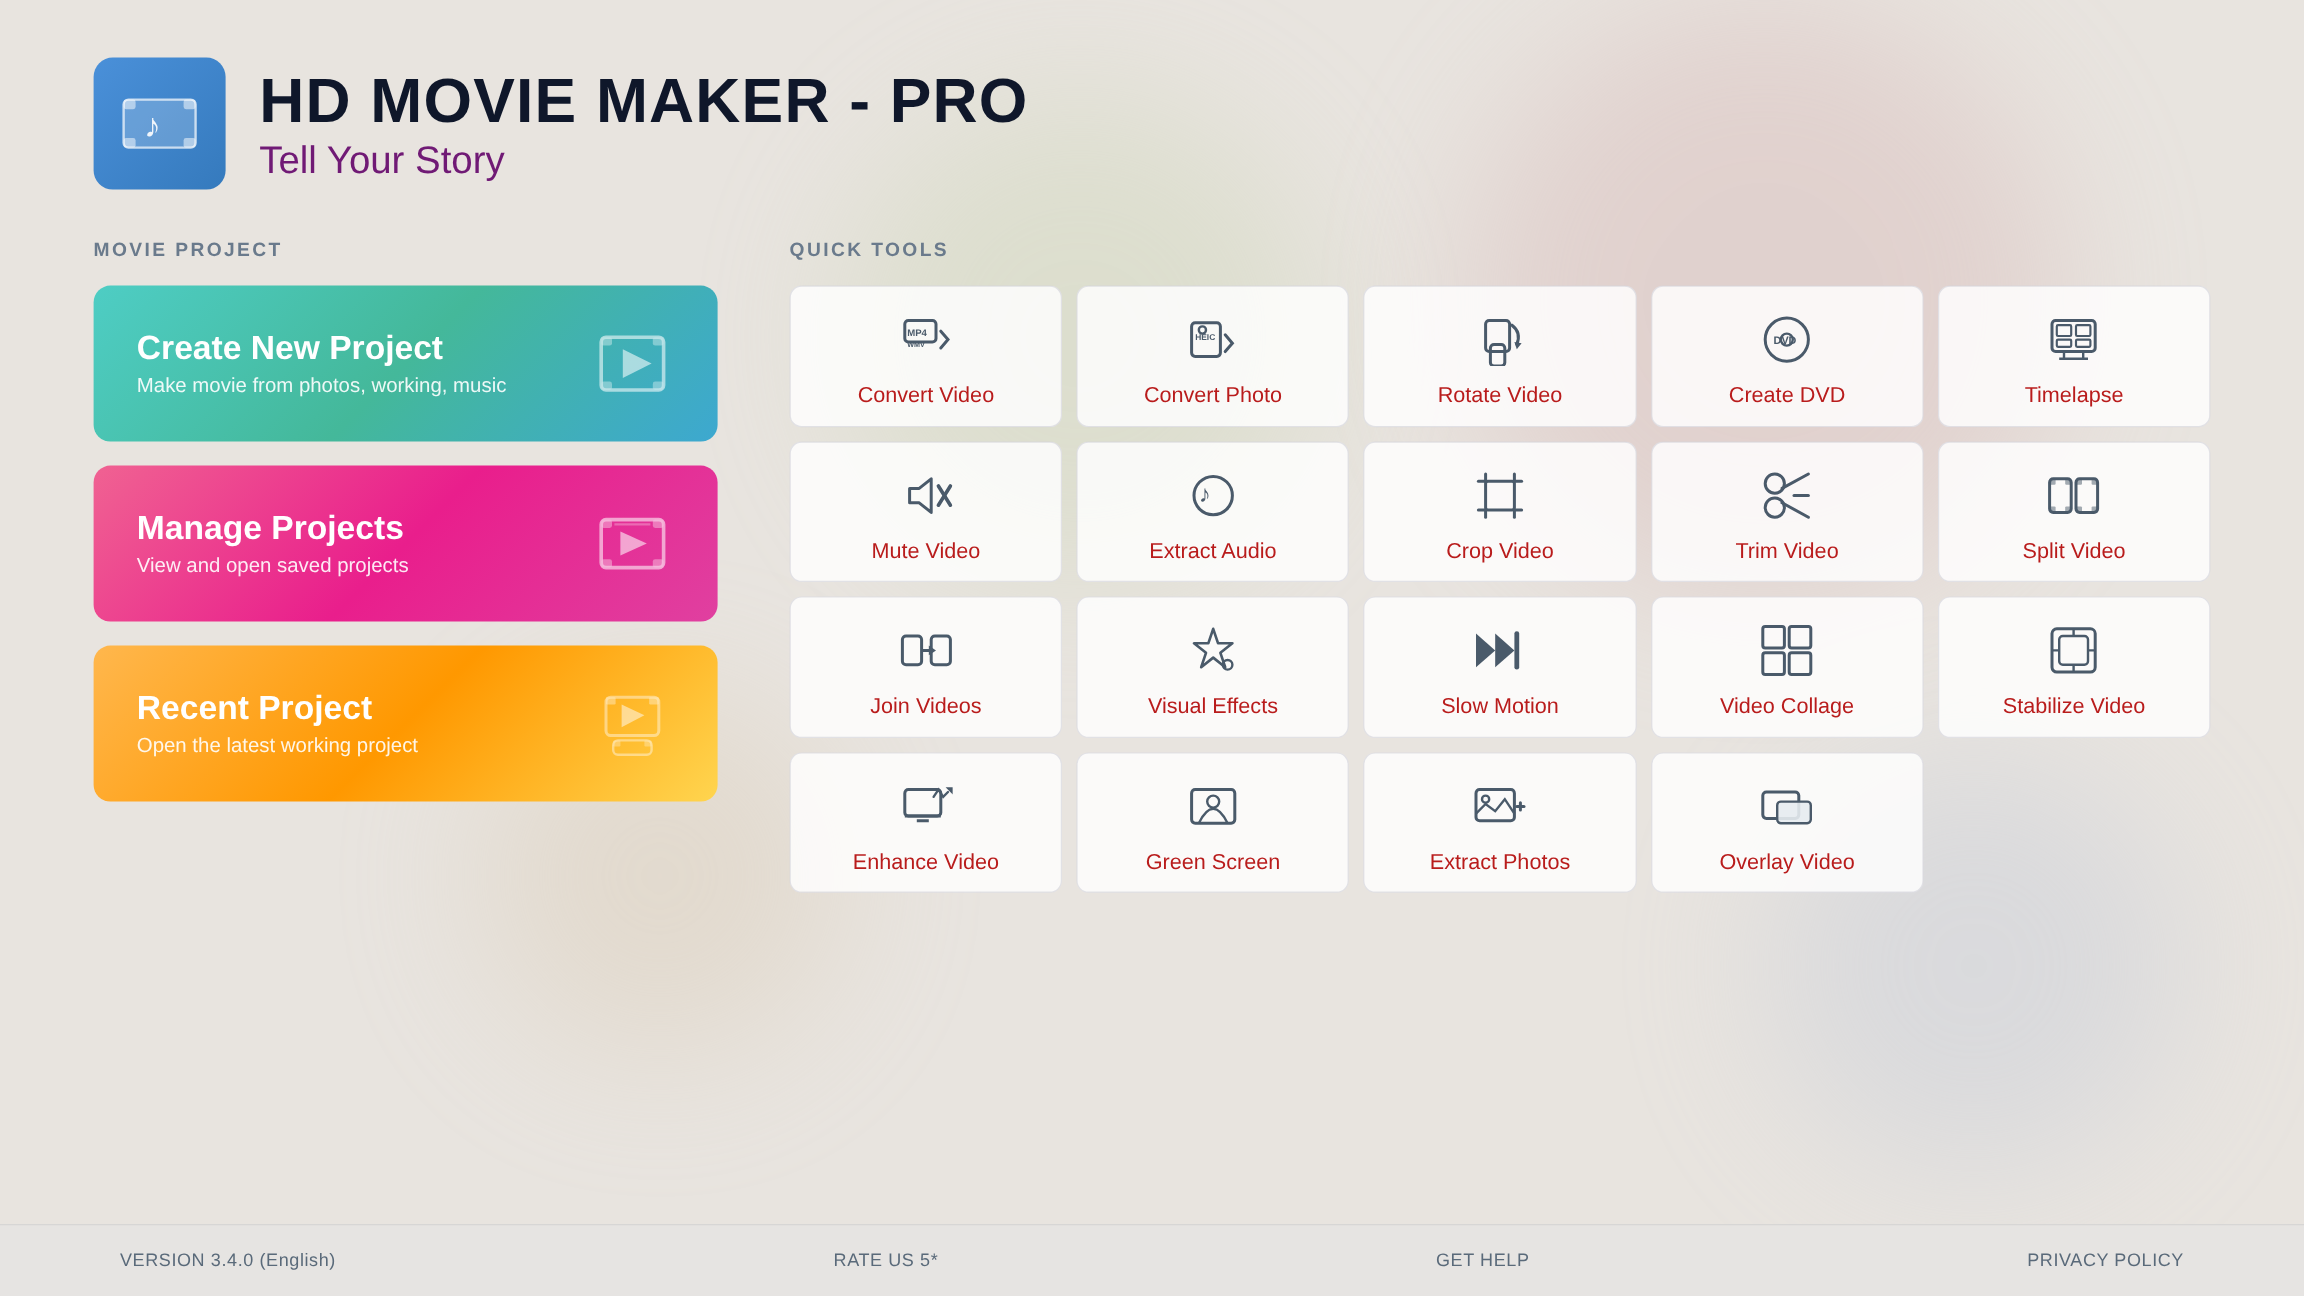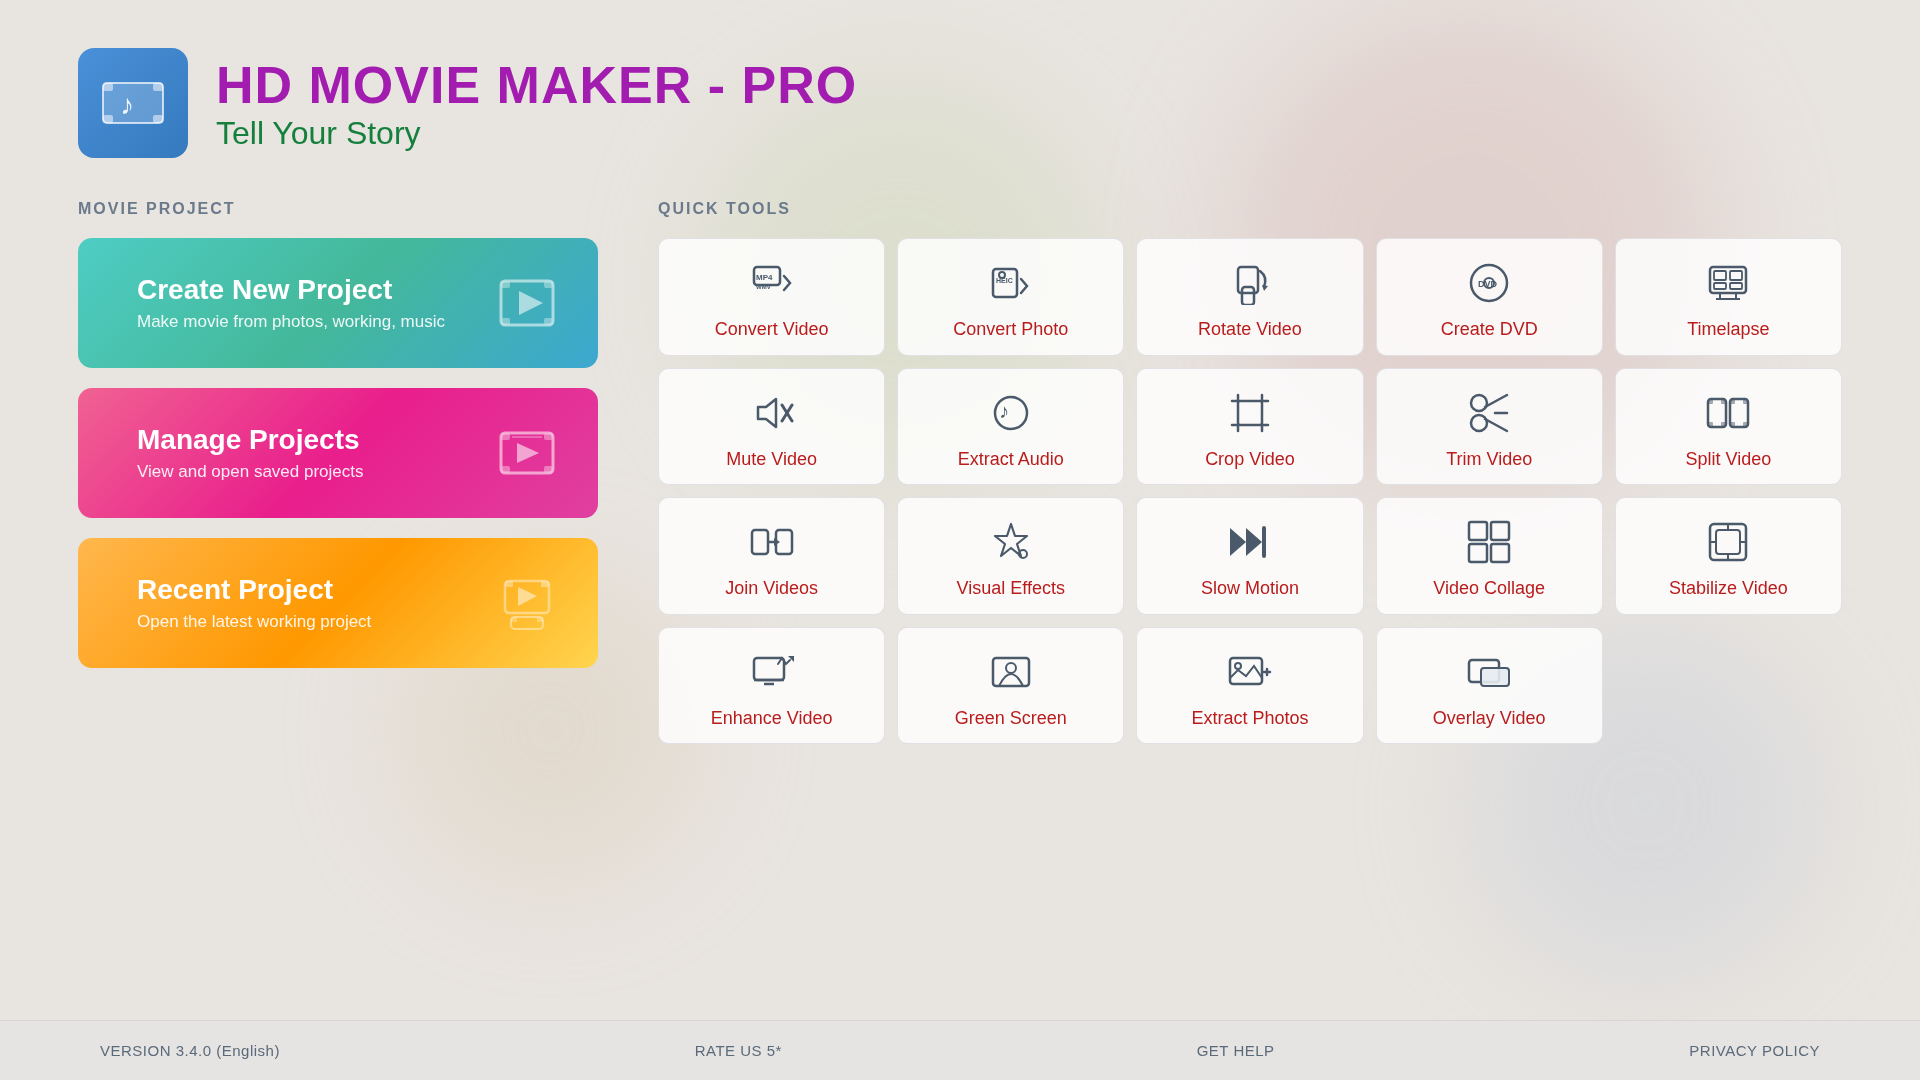--- a/index.html
+++ b/index.html
@@ -41,26 +41,26 @@
       border-radius: 16px;
       display: flex;
       align-items: center;
       justify-content: center;
     }
     .app-logo svg { width: 70px; height: 70px; }
     .app-title-block { display: flex; flex-direction: column; justify-content: center; }
     .app-title {
       font-size: 52px;
       font-weight: 700;
-      color: #a21caf;
+      color: #0f172a;
       letter-spacing: 1px;
     }
     .app-subtitle {
       font-size: 32px;
-      color: #15803d;
+      color: #701a75;
       font-weight: 400;
     }
 
     
     .main-content {
       position: absolute;
       top: 200px;
       left: 78px;
       right: 78px;
       bottom: 80px;
@@ -92,21 +92,21 @@
       position: relative;
       overflow: hidden;
       gap: 20px;
       justify-content: space-between;
     }
 
     .card-new { background: linear-gradient(135deg, #4ecdc4, #44b89a, #3da8d0); }
     .card-manage { background: linear-gradient(135deg, #f06292, #e91e8c, #e040a0); }
     .card-recent { background: linear-gradient(135deg, #ffb74d, #ff9800, #ffd54f); }
 
-    .card-text { flex: 1; margin-left: 23px; }
+    .card-text { flex: 1; }
     .card-title {
       font-size: 28px;
       font-weight: 700;
       color: #fff;
       margin-bottom: 6px;
     }
     .card-desc {
       font-size: 17px;
       color: rgba(255,255,255,0.9);
     }

